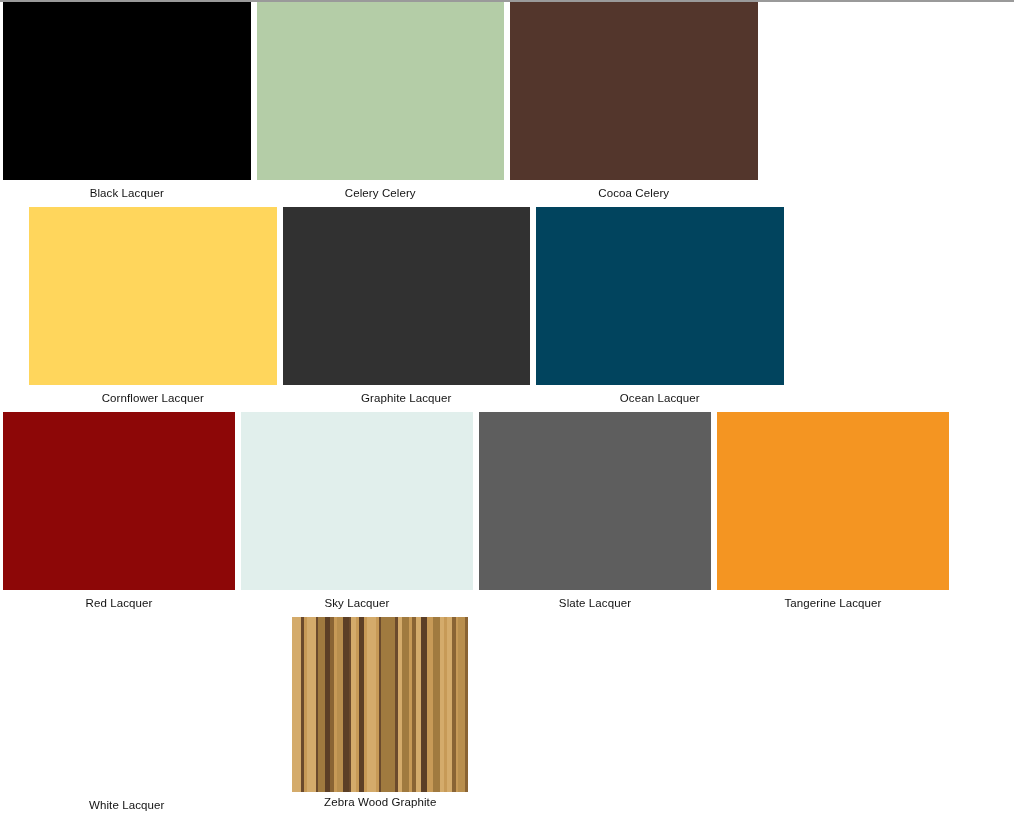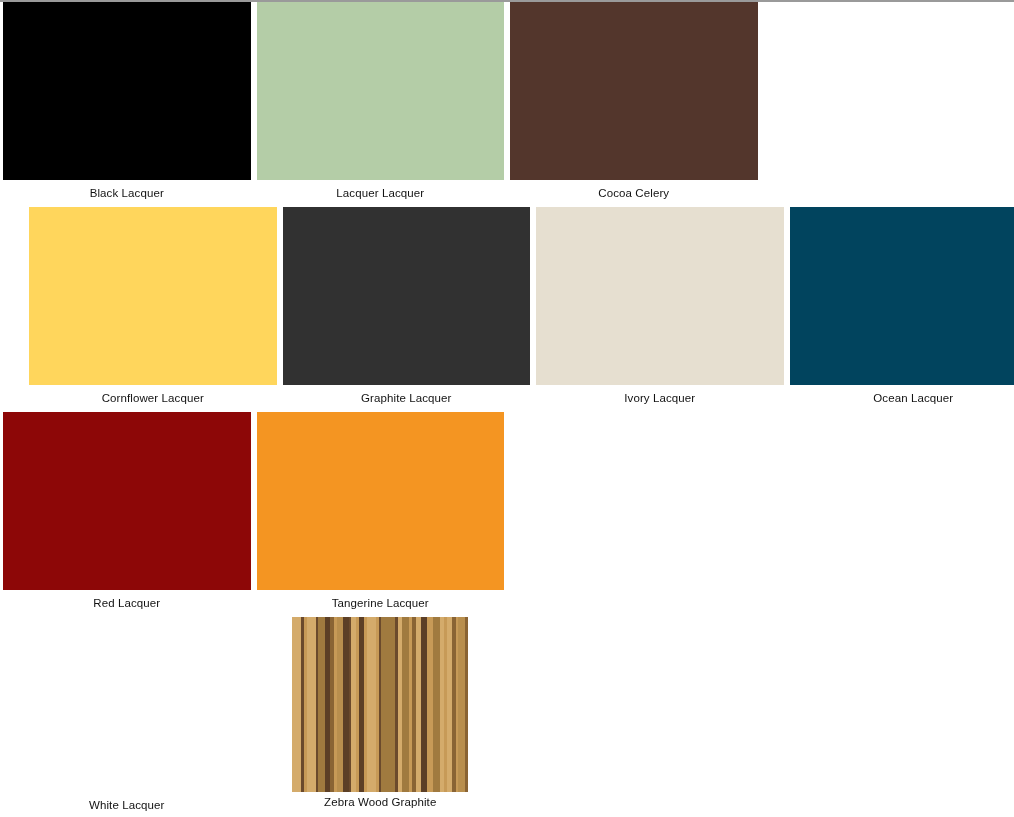--- a/index.html
+++ b/index.html
@@ -73,49 +73,53 @@
 <div id="top-rule"></div>
 
 <div id="swatch-grid">
     <div class="row-1" style="display: flex; width: 1014px;">
       <div class="swatch-cell">
         <div class="swatch-chip" style="background: rgb(0, 0, 0);"></div>
         <div class="swatch-label">Black Lacquer</div>
       </div>
       <div class="swatch-cell">
         <div class="swatch-chip" style="background: rgb(180, 205, 167);"></div>
-        <div class="swatch-label">Lacquer Lacquer</div>
+        <div class="swatch-label">Celery Celery</div>
       </div>
       <div class="swatch-cell">
         <div class="swatch-chip" style="background: rgb(83, 54, 44);"></div>
         <div class="swatch-label">Cocoa Celery</div>
       </div>
     </div>
     <div class="row-2" style="display: flex; width: 1014px; margin-left: 26px;">
       <div class="swatch-cell">
         <div class="swatch-chip" style="background: rgb(255, 214, 92);"></div>
         <div class="swatch-label">Cornflower Lacquer</div>
       </div>
       <div class="swatch-cell">
         <div class="swatch-chip" style="background: rgb(49, 49, 49);"></div>
         <div class="swatch-label">Graphite Lacquer</div>
       </div>
       <div class="swatch-cell">
-        <div class="swatch-chip" style="background: rgb(230, 223, 208);"></div>
-        <div class="swatch-label">Ivory Lacquer</div>
-      </div>
-      <div class="swatch-cell">
         <div class="swatch-chip" style="background: rgb(1, 68, 94);"></div>
         <div class="swatch-label">Ocean Lacquer</div>
       </div>
     </div>
     <div class="row-3" style="display: flex; width: 952px;">
       <div class="swatch-cell">
         <div class="swatch-chip" style="background: rgb(141, 7, 7);"></div>
         <div class="swatch-label">Red Lacquer</div>
+      </div>
+      <div class="swatch-cell">
+        <div class="swatch-chip" style="background: rgb(225, 239, 236);"></div>
+        <div class="swatch-label">Sky Lacquer</div>
+      </div>
+      <div class="swatch-cell">
+        <div class="swatch-chip" style="background: rgb(94, 94, 94);"></div>
+        <div class="swatch-label">Slate Lacquer</div>
       </div>
       <div class="swatch-cell">
         <div class="swatch-chip" style="background: rgb(244, 149, 34);"></div>
         <div class="swatch-label">Tangerine Lacquer</div>
       </div>
     </div>
     <div class="row-4" style="display: flex; width: 1014px;">
       <div class="swatch-cell">
         <div class="swatch-chip" style="background: rgb(255, 255, 255);"></div>
         <div class="swatch-label">White Lacquer</div>

